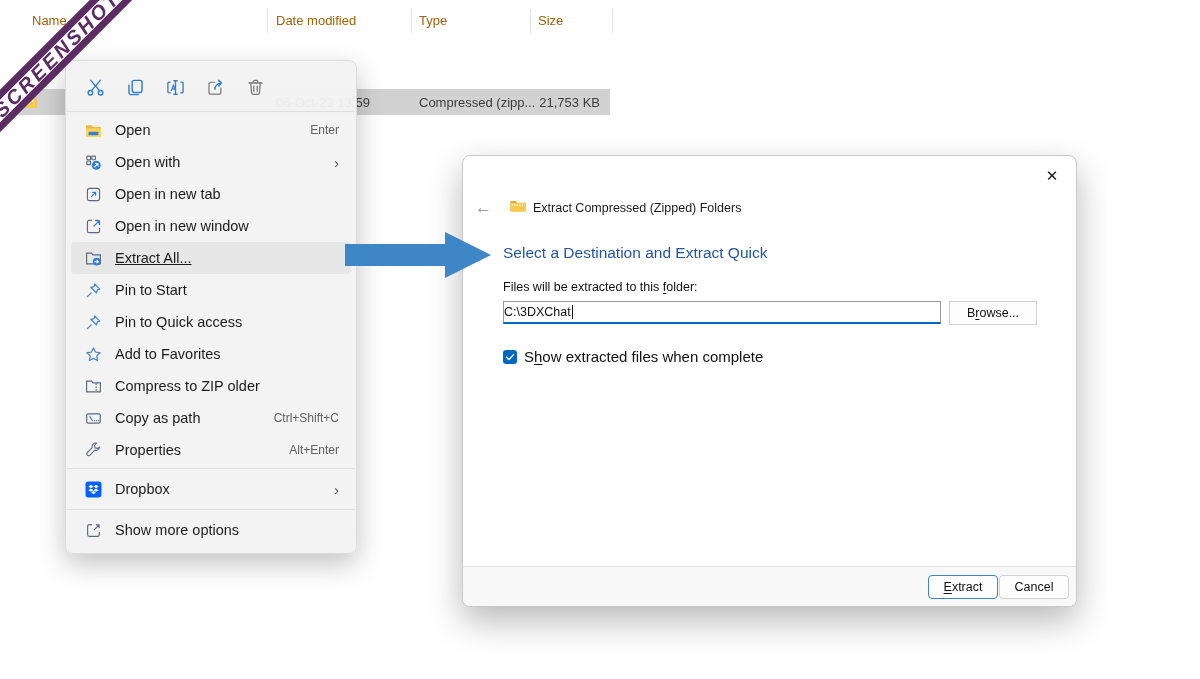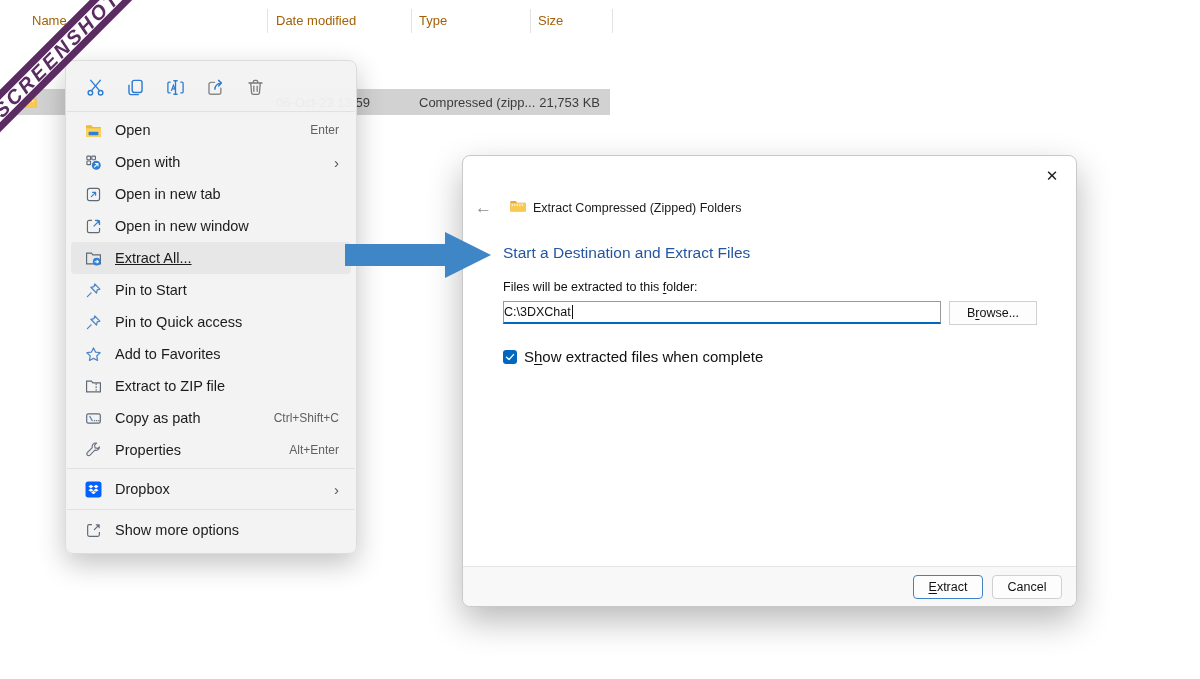--- a/index.html
+++ b/index.html
@@ -55,21 +55,21 @@
   .browse-btn { position:absolute; left:486px; top:145px; width:88px; height:24px;
                 background:#fdfdfd; border:1px solid #d0d0d0; border-radius:0;
                 font-size:12.5px; color:#111; display:flex; align-items:center; justify-content:center; }
   .chk-row { position:absolute; left:40px; top:192px; display:flex; align-items:center; }
   .chk-box { width:14px; height:14px; background:#0067c0; border-radius:3px;
              display:flex; align-items:center; justify-content:center; margin-right:7px; }
   .chk-box svg { display:block; }
   .chk-label { font-size:15px; color:#111; }
   .dlg-footer { position:absolute; left:0; bottom:0; width:100%; height:40px;
                 background:#f8f8f8; border-top:1px solid #e5e5e5;
-                display:flex; align-items:center; justify-content:flex-end; gap:9px; padding-right:14px; }
+                display:flex; align-items:center; justify-content:flex-end; gap:1px; padding-right:7px; }
   .btn { height:24px; min-width:70px; padding:0 10px; border-radius:4px; background:#fdfdfd;
          border:1px solid #d0d0d0; font-size:12.5px; color:#111;
          display:flex; align-items:center; justify-content:center; }
   .btn.default { border:1.6px solid #3f82c9; }
   u { text-decoration:underline; text-underline-offset:2px; }
 
   
   .watermark { position:absolute; left:-93px; top:39px; width:300px; height:30px; z-index:50;
                background:#fff; border-top:7px solid #5a2c62; border-bottom:7px solid #5a2c62;
                transform:rotate(-45deg);
@@ -212,21 +212,21 @@
           <path d="M8 1.8l1.9 3.9 4.3.6-3.1 3 .7 4.3L8 11.6l-3.8 2 .7-4.3-3.1-3 4.3-.6z" fill="none" stroke="#4f86c8" stroke-width="1.2" stroke-linejoin="round"></path>
         </svg>
       <span class="lbl">Add to Favorites</span>
     </div>
 
     <div class="mrow">
       <svg class="mi" viewBox="0 0 16 16">
           <path d="M1.5 3h4.6l1.3 1.6h7.1V13H1.5z" fill="none" stroke="#5f6a75" stroke-width="1.1"></path>
           <path d="M10.5 5v7" stroke="#5f6a75" stroke-width="1.1" stroke-dasharray="1.5 1.3"></path>
         </svg>
-      <span class="lbl">Extract to ZIP file</span>
+      <span class="lbl">Compress to ZIP older</span>
     </div>
 
     <div class="mrow">
       <svg class="mi" viewBox="0 0 16 16">
           <rect x="1.6" y="3.6" width="12.8" height="8.8" rx="1.6" fill="none" stroke="#5f6a75" stroke-width="1.1"></rect>
           <path d="M4.5 6l2.3 4" stroke="#4f86c8" stroke-width="1.1" stroke-linecap="round"></path>
           <circle cx="9" cy="10" r="0.7" fill="#5f6a75"></circle>
           <circle cx="11" cy="10" r="0.7" fill="#5f6a75"></circle>
           <circle cx="13" cy="10" r="0.7" fill="#5f6a75"></circle>
         </svg>
@@ -282,21 +282,21 @@
       <span class="dlg-zip-icon">
         <svg width="18" height="18" viewBox="0 0 20 20">
             <path d="M1.5 4.5h6l1.6 2h9.4v9.5h-17z" fill="#e9a93d"></path>
             <path d="M1.5 6.8h17v9.2h-17z" fill="#f7c94f"></path>
             <path d="M3 8.2h13M3 9.6h13" stroke="#fff" stroke-width="0.9" stroke-dasharray="1.4 1.4"></path>
           </svg>
       </span>
       <span class="dlg-title">Extract Compressed (Zipped) Folders</span>
     </div>
 
-    <div class="dlg-instruction">Start a Destination and Extract Files</div>
+    <div class="dlg-instruction">Select a Destination and Extract Quick</div>
 
     <div class="dlg-label"><span>Files will be extracted to this </span><u>f</u><span>older:</span></div>
 
     <div class="path-box" role="textbox">
       <span>C:\3DXChat</span>
         <span class="caret"></span>
     </div>
 
     <div class="browse-btn">
         <span><span>B</span><u>r</u><span>owse...</span></span>

